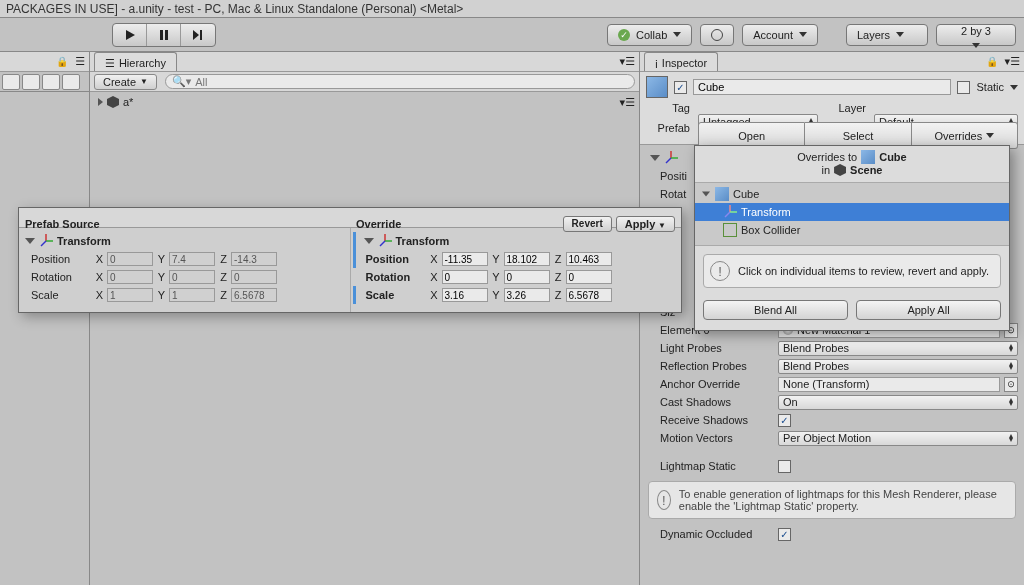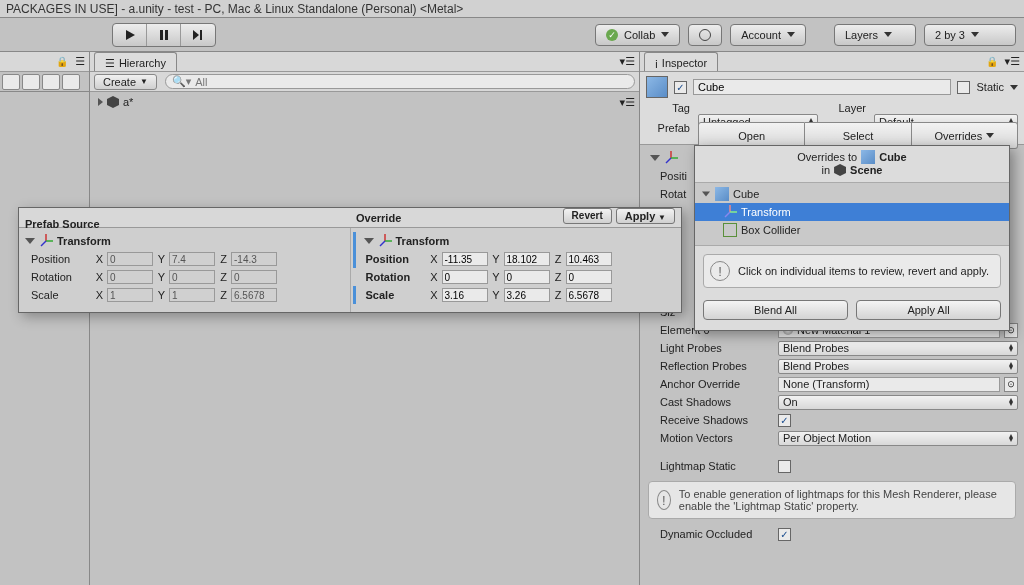--- a/index.html
+++ b/index.html
@@ -57,21 +57,21 @@
 .obj-field { flex:1; height:15px; background:#eaeaea; border:1px solid #999; padding:0 4px; display:flex;align-items:center; gap:4px; font-size:10px;}
 .target-btn { width:14px;height:15px;border:1px solid #888;background:#eaeaea;display:flex;align-items:center;justify-content:center;font-size:9px;}
 
 .info-box { margin:6px 2px; background:#e6e6e6; border:1px solid #aaa; border-radius:4px; padding:6px 8px; display:flex; gap:8px; align-items:center; font-size:10px; color:#444;}
 .info-icon { width:20px;height:20px;border:1.5px solid #888;border-radius:50%;display:flex;align-items:center;justify-content:center;font-size:13px;color:#666;}
 
 
 .prefab-compare { position:absolute; left:18px; top:207px; width:664px; background:#cfcfcf; border:1px solid #666; box-shadow:4px 4px 12px rgba(0,0,0,0.3); z-index:50;}
 .pc-header { display:flex; height:20px; background:#d8d8d8; border-bottom:1px solid #999;}
 .pc-col-head { flex:1; padding:16px 6px; font-weight:bold; display:flex;align-items:center;}
-.pc-col-head.override { justify-content:space-between;align-items:flex-end;}
+.pc-col-head.override { justify-content:space-between;}
 .pc-btn-sm { padding:1px 8px; background:linear-gradient(#f2f2f2,#d0d0d0); border:1px solid #777; border-radius:3px; font-size:10px; cursor:pointer;}
 .pc-body { display:flex;}
 .pc-col { flex:1; padding:4px 2px 8px;}
 .pc-col:first-child { border-right:1px solid #aaa;}
 .comp-header { display:flex; align-items:center; gap:4px; height:18px; padding-left:4px;}
 .tridown { width:0;height:0;border-left:5px solid transparent;border-right:5px solid transparent;border-top:6px solid #555;}
 .comp-title { font-weight:bold;}
 .vec-row { display:flex; align-items:center; height:18px; padding-left:10px; gap:2px;}
 .vec-label { width:60px; }
 .axis-label { width:12px; text-align:right; padding-right:2px;}
@@ -132,21 +132,21 @@
     </div>
   <div class="drop-btn">
       <span>Account</span>
       <span class="tri-down"></span>
     </div>
   <div style="width:12px;"></div>
   <div class="drop-btn" style="width:82px;">
       <span>Layers</span>
       <span class="tri-down"></span>
     </div>
-  <div class="drop-btn" style="width:92px;">
+  <div class="drop-btn" style="width:80px;flex-direction:column;">
       <span>2 by 3</span>
       <span class="tri-down"></span>
     </div>
 </div>
 
 <div class="main">
 
   <div class="left-strip">
     <div class="lock-row">
         <span class="lock-icon">🔒</span>

